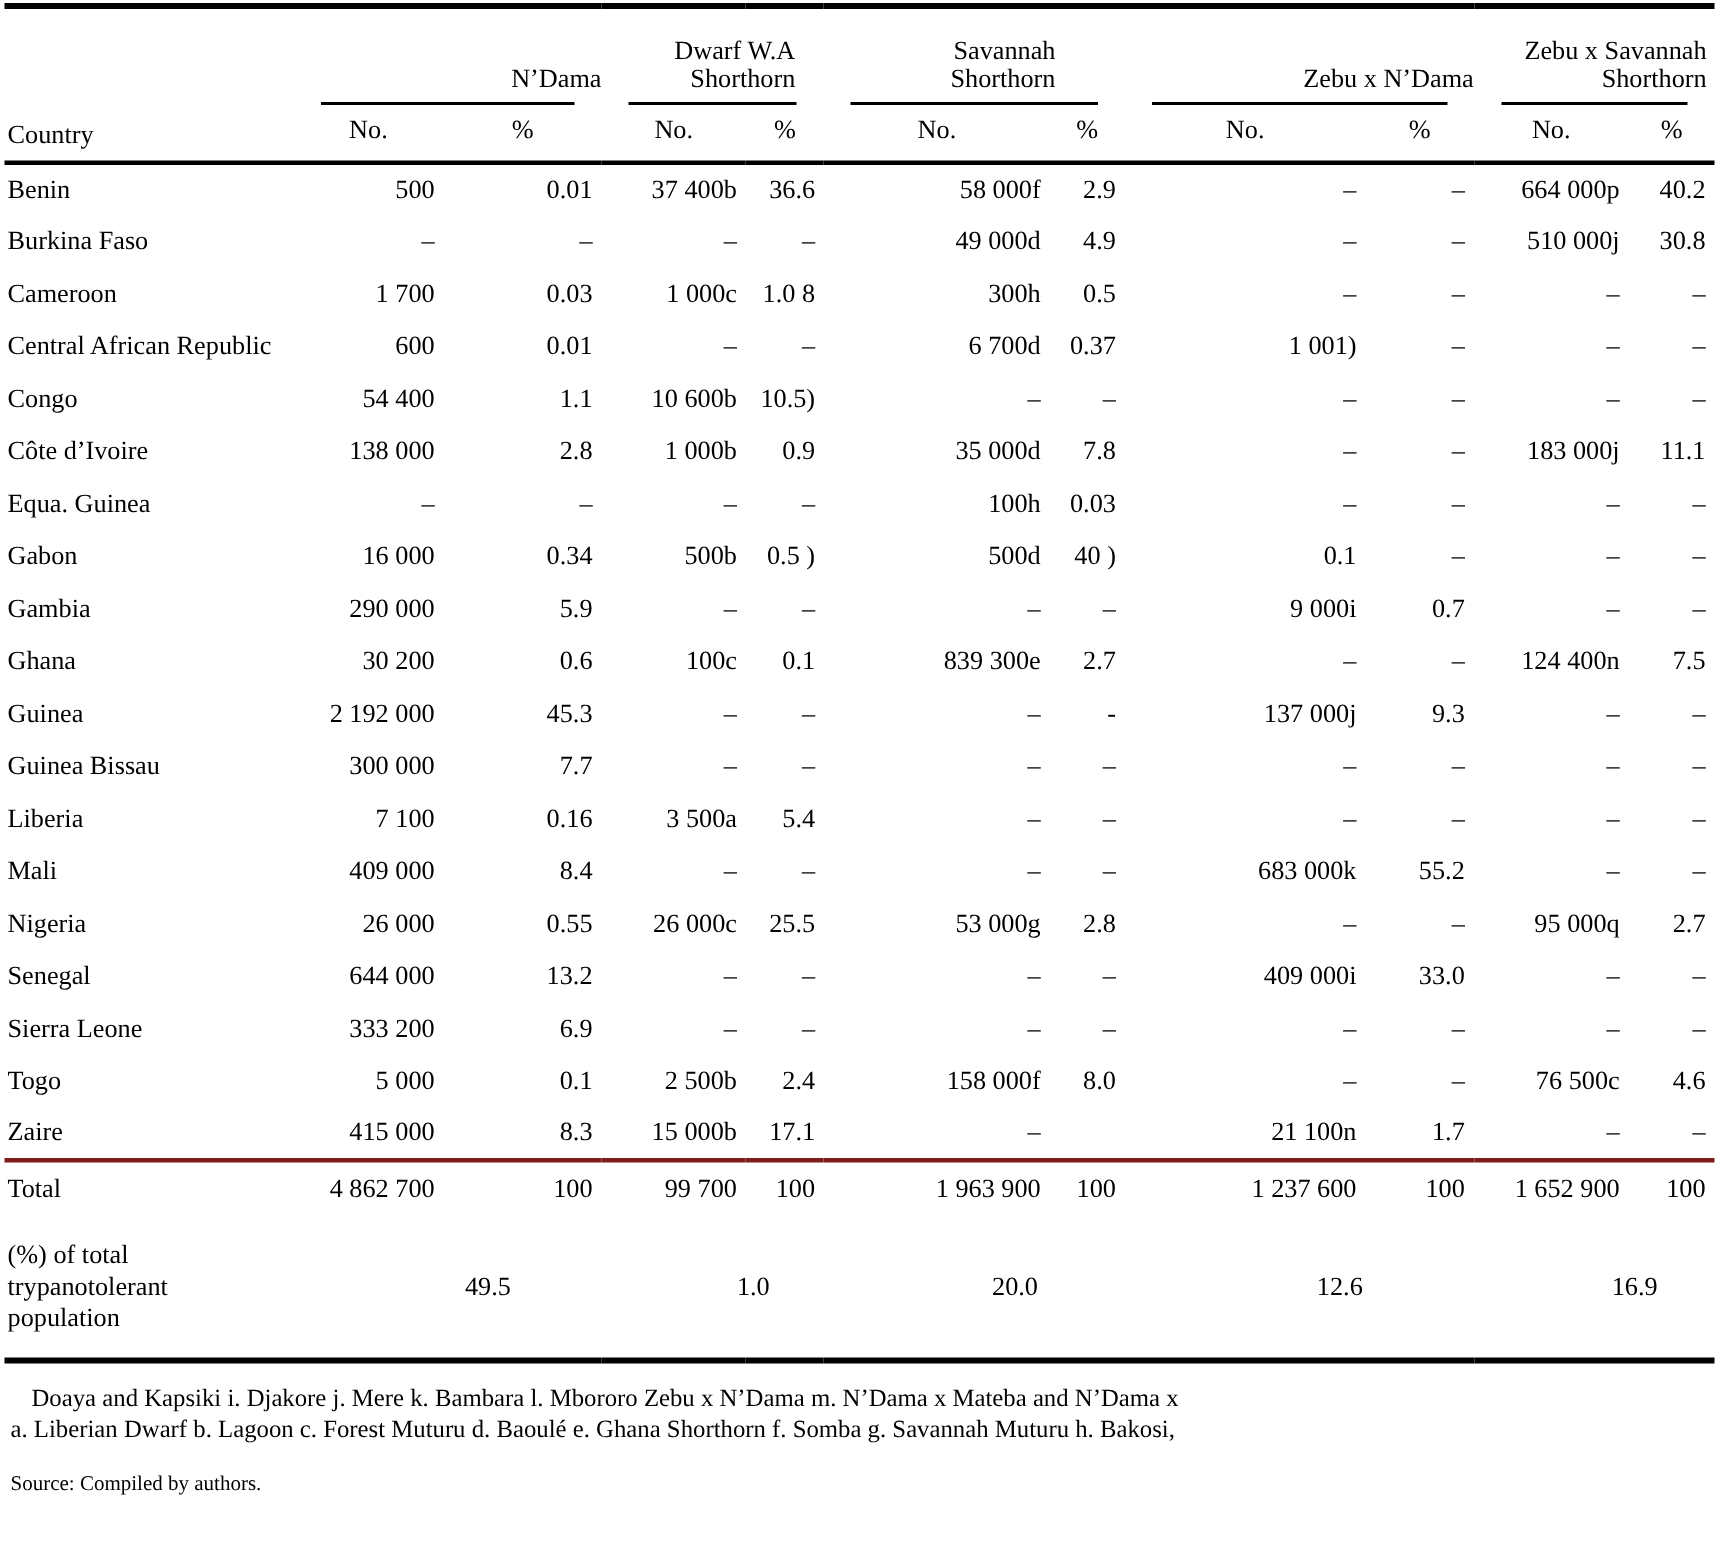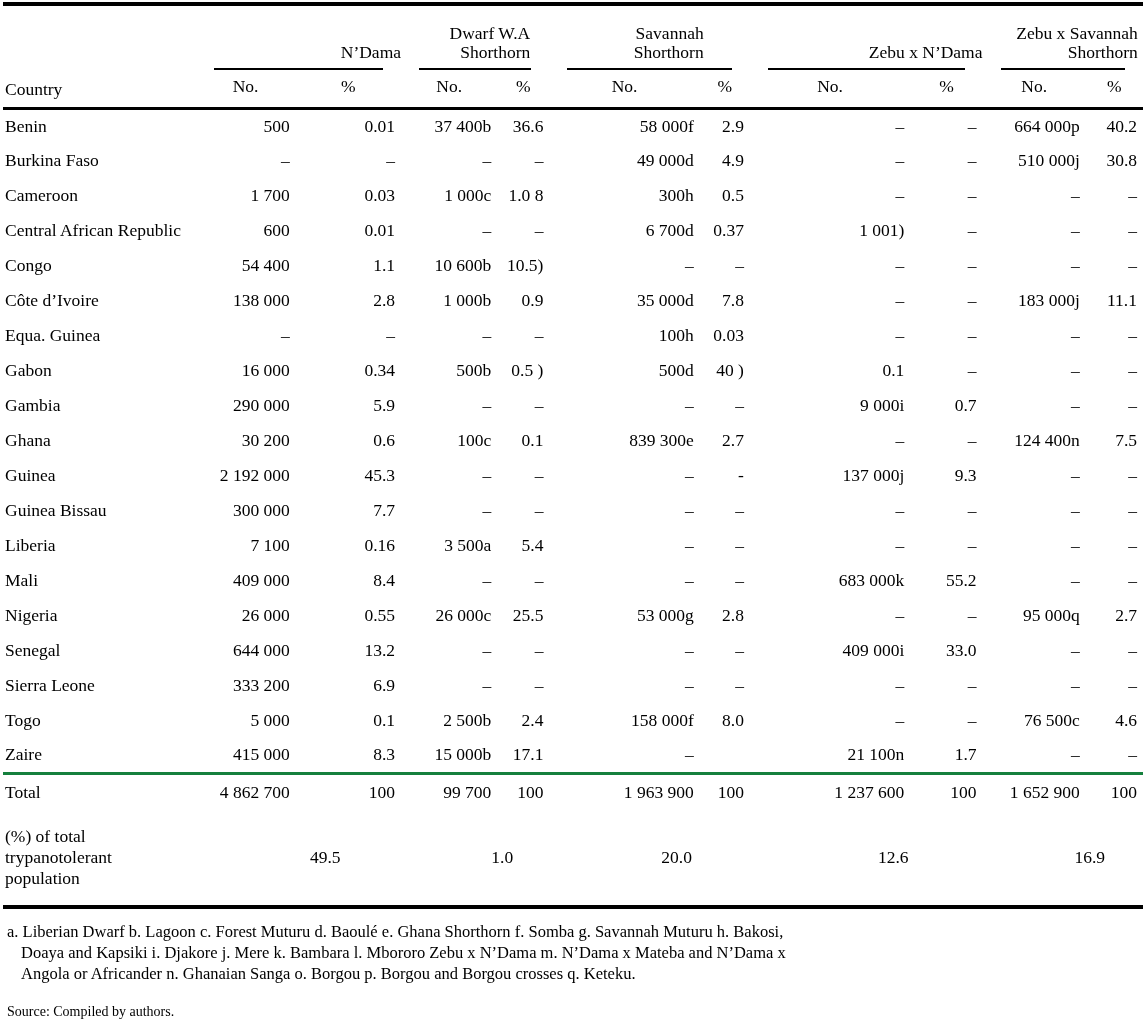--- a/index.html
+++ b/index.html
@@ -22,21 +22,21 @@
   .group{vertical-align:bottom;padding:6px 0 0 0;height:58px;}
   .glabel{text-align:right;line-height:1.12;margin:0 auto;}
   .g2{max-width:110px;}
   .g3{max-width:108px;}
   .g5{max-width:150px;}
   .grule{border-bottom:2px solid #000;margin:5px 18px 0 18px;height:0;}
   .subhead th{text-align:center;height:30px;vertical-align:middle;padding-bottom:5px;margin-top:45px;}
   tbody tr{height:35px;}
   td.country{text-align:left;padding-left:2px;}
   td.num{text-align:right;white-space:nowrap;}
-  tr.total-row{border-top:3px solid #15803d;height:37px;}
+  tr.total-row{border-top:3px solid #7f1d1d;height:37px;}
   tr.pct-row{height:96px;}
   td.pctlabel{vertical-align:middle;line-height:1.2;}
   td.pctval{text-align:center;padding-left:60px;vertical-align:middle;}
   .footnotes{margin:12px 4px 0 7px;font-size:16.5px;line-height:1.3;}
   .fn-line{white-space:nowrap;}
   .fn-indent{padding-left:14px;}
   .source{margin:18px 0 0 7px;font-size:14px;}
 </style>
 </head>
 <body>
@@ -365,20 +365,19 @@
         <td class="pctval" colspan="2">49.5</td>
         <td class="pctval" colspan="2">1.0</td>
         <td class="pctval" colspan="2">20.0</td>
         <td class="pctval" colspan="2">12.6</td>
         <td class="pctval" colspan="2">16.9</td>
       </tr>
     </tbody>
   </table>
 
   <div class="footnotes">
+    <div class="fn-line fn-indent">Doaya and Kapsiki i. Djakore j. Mere k. Bambara l. Mbororo Zebu x N’Dama m. N’Dama x Mateba and N’Dama x</div>
     <div class="fn-line">a. Liberian Dwarf b. Lagoon c. Forest Muturu d. Baoulé e. Ghana Shorthorn f. Somba g. Savannah Muturu h. Bakosi,</div>
-    <div class="fn-line fn-indent">Doaya and Kapsiki i. Djakore j. Mere k. Bambara l. Mbororo Zebu x N’Dama m. N’Dama x Mateba and N’Dama x</div>
-    <div class="fn-line fn-indent">Angola or Africander n. Ghanaian Sanga o. Borgou p. Borgou and Borgou crosses q. Keteku.</div>
   </div>
 
   <div class="source">Source: Compiled by authors.</div>
 
 </div>
 
 </body></html>

